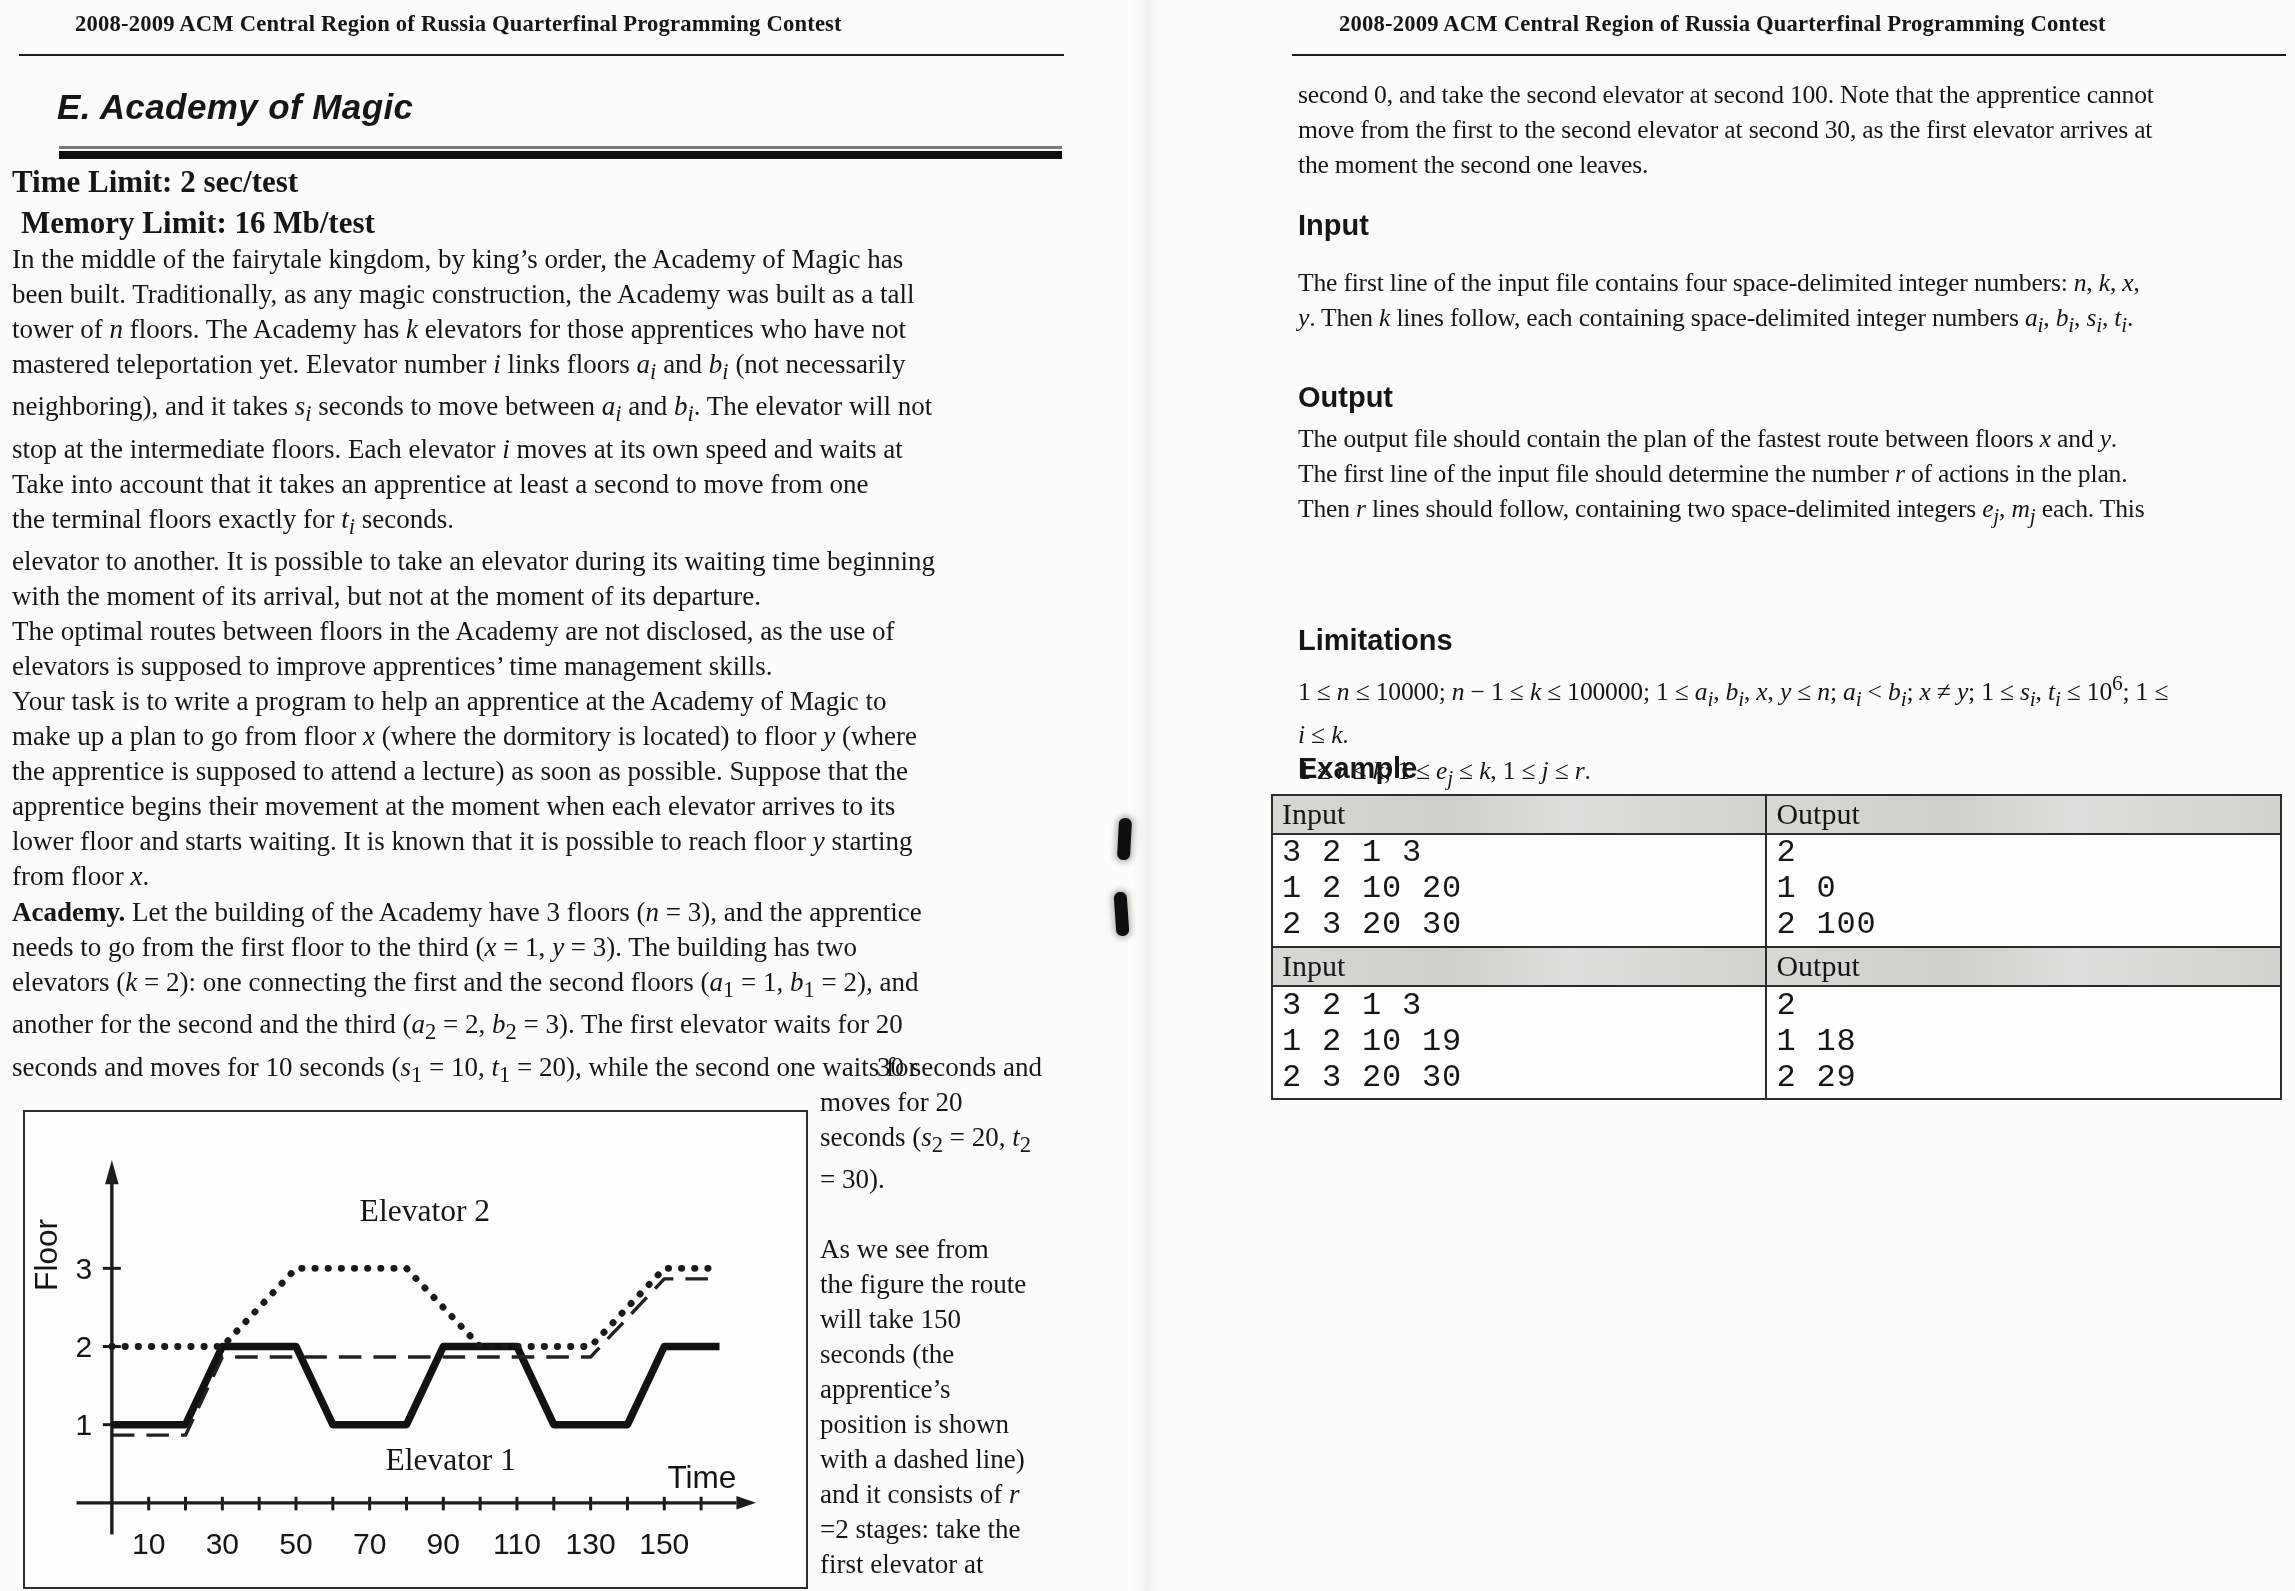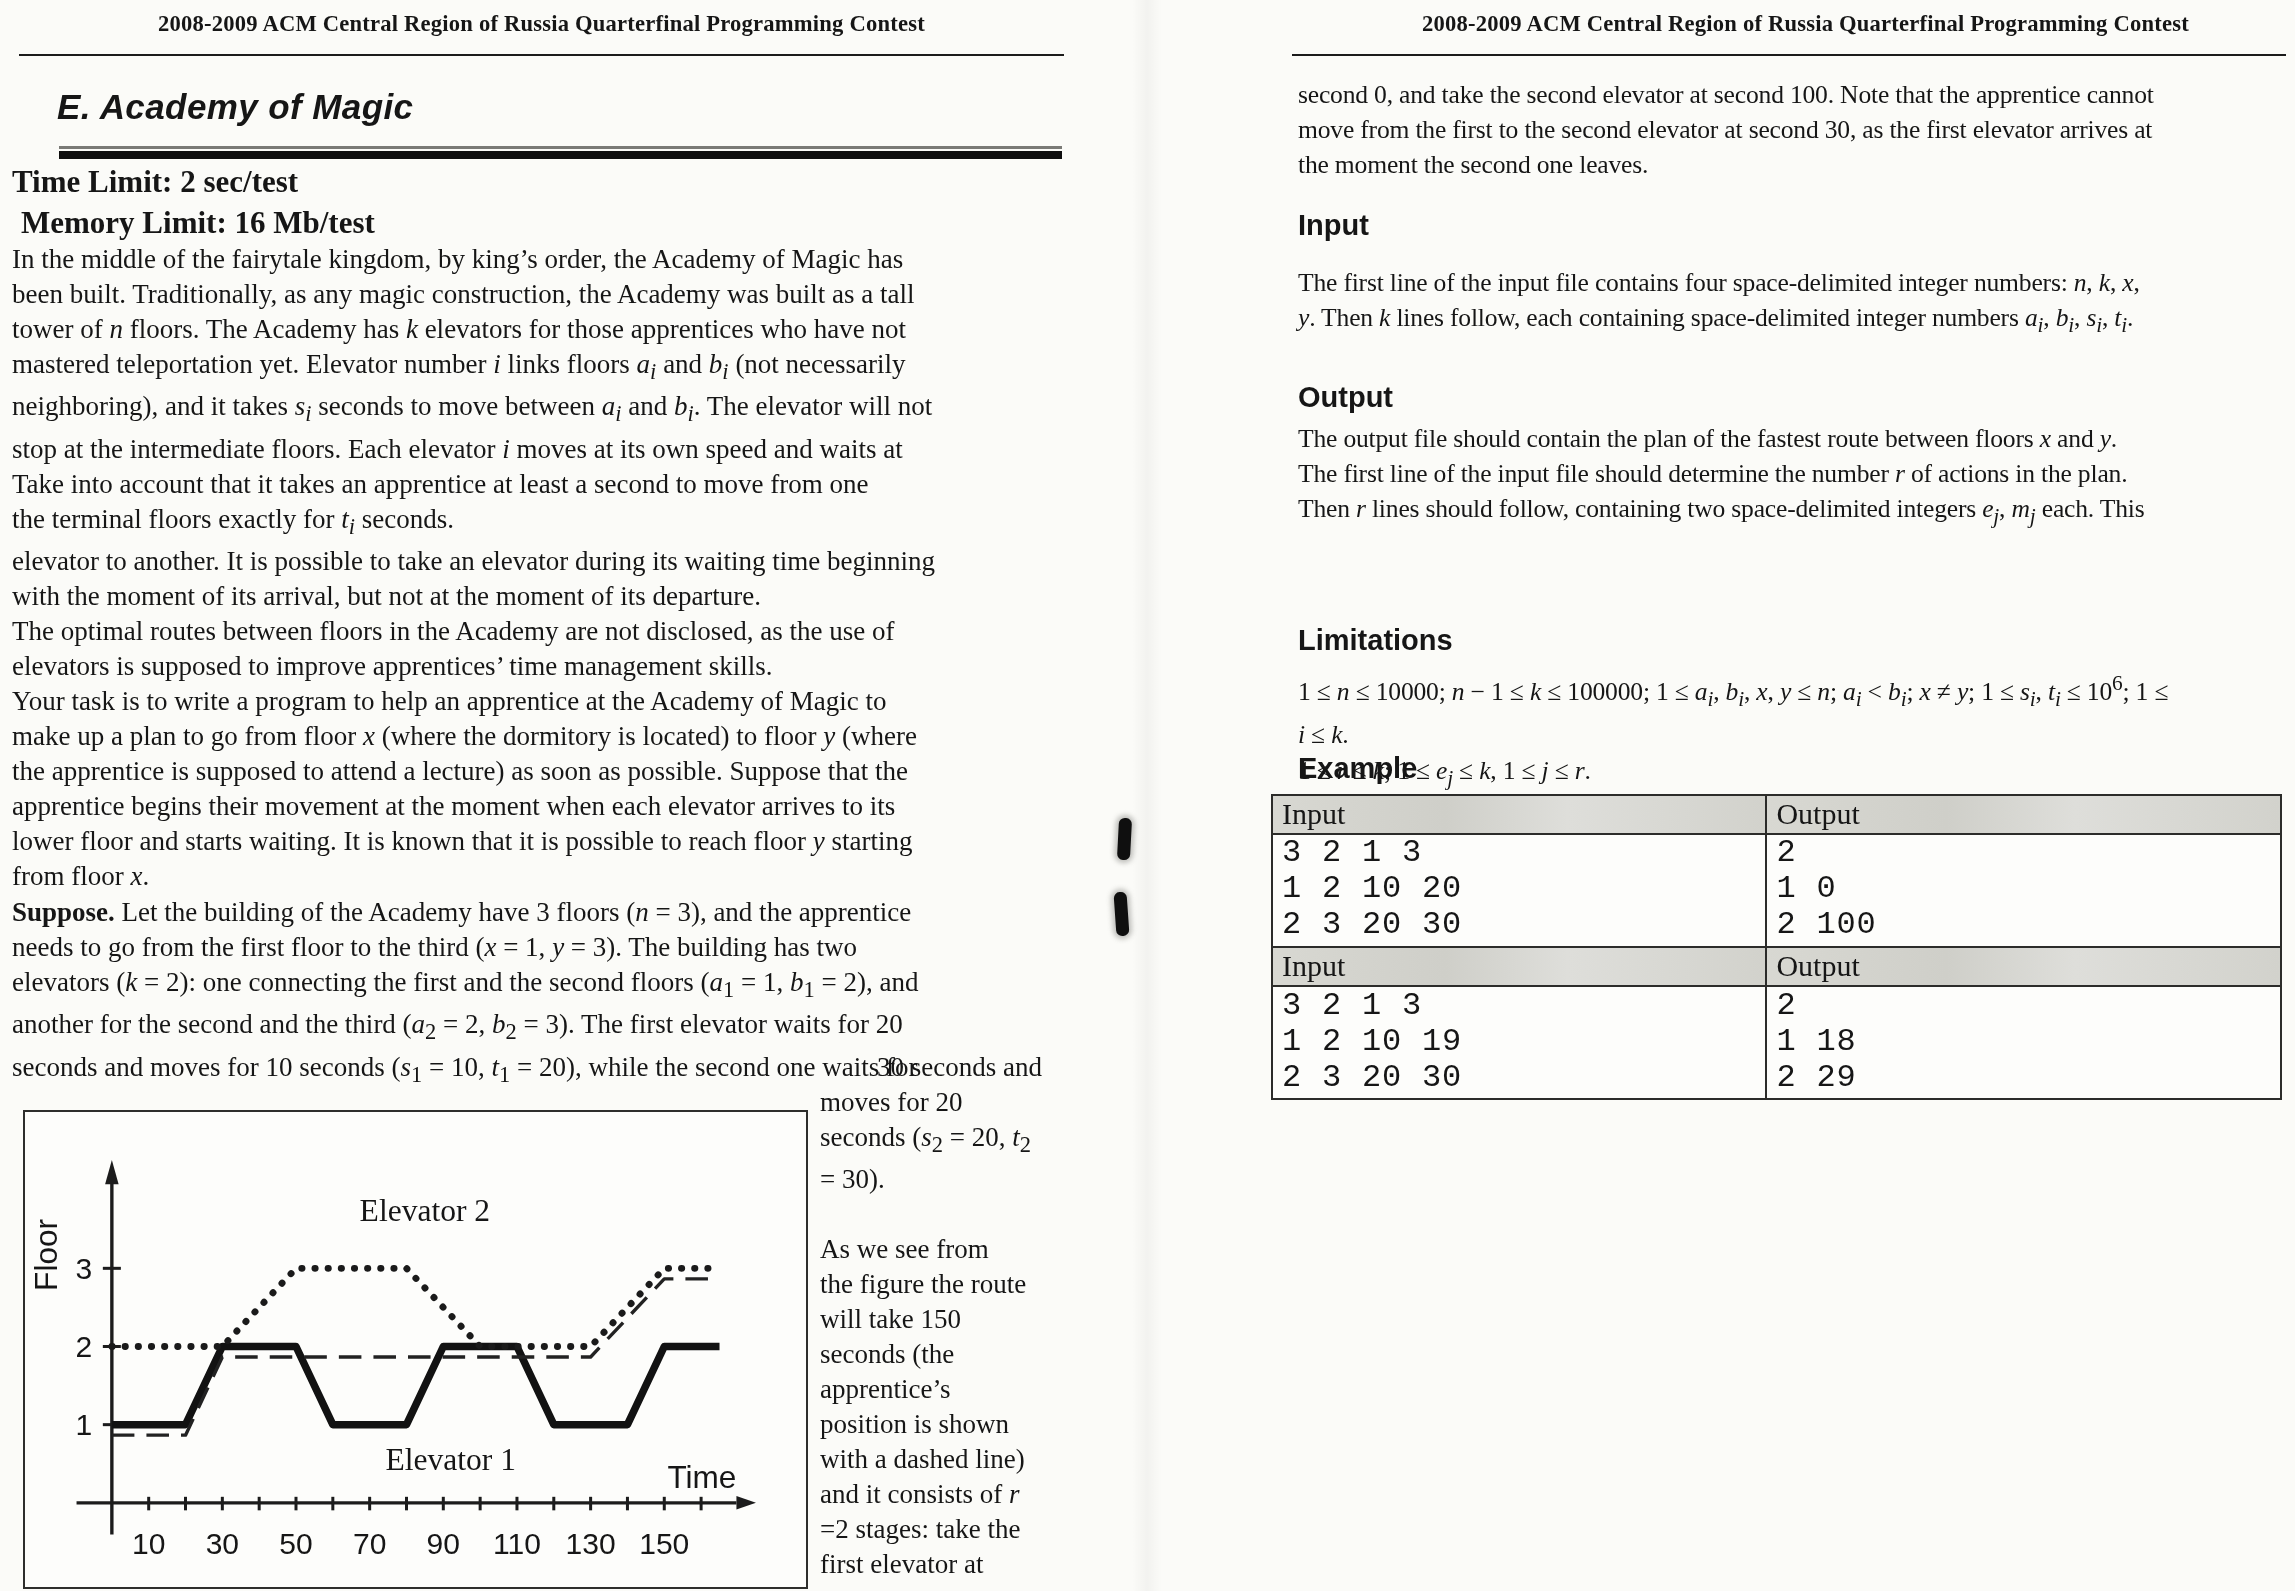--- a/index.html
+++ b/index.html
@@ -1,21 +1,21 @@
 <!DOCTYPE html>
 <html style="font-size:12px"><head>
 <meta charset="utf-8">
 <style>
   html,body{margin:0;padding:0;background:#e8e8e4;}
   .sheet{position:relative;width:2295px;height:1592px;background:#fbfbf8;overflow:hidden;
          font-family:"Liberation Serif",serif;color:#161616;}
   .abs{position:absolute;}
   .tline{white-space:nowrap;}
   
-  .pg-header{width:933px;text-align:center;font:700 22.6px "Liberation Serif",serif;letter-spacing:0.2px;}
+  .pg-header{width:933px;font:700 22.6px "Liberation Serif",serif;letter-spacing:0.2px;}
   .hrule{height:2.3px;background:#1b1b1b;}
   
   .title{font:italic 700 35px "Liberation Sans",sans-serif;letter-spacing:0.4px;}
   .title-rule .thin{height:3px;background:#7a7a76;margin-bottom:2.3px;}
   .title-rule .thick{height:7.5px;background:#0e0e0e;}
   .limit-line{font:700 31px "Liberation Serif",serif;line-height:41px;}
   .body-text{font:400 27px "Liberation Serif",serif;line-height:35px;}
   .side-text{font:400 27px "Liberation Serif",serif;line-height:35px;}
   .side-text .tline:first-child{padding-left:57px;}
   
@@ -77,21 +77,21 @@
       <div class="tline">elevators is supposed to improve apprentices’ time management skills.</div>
       <div class="tline">Your task is to write a program to help an apprentice at the Academy of Magic to</div>
       <div class="tline">make up a plan to go from floor <i>x</i> (where the dormitory is located) to floor <i>y</i> (where</div>
       <div class="tline">the apprentice is supposed to attend a lecture) as soon as possible. Suppose that the</div>
       <div class="tline">apprentice begins their movement at the moment when each elevator arrives to its</div>
       <div class="tline">lower floor and starts waiting. It is known that it is possible to reach floor <i>y</i> starting</div>
       <div class="tline">from floor <i>x</i>.</div>
     </div>
 
   <div class="abs body-text" style="left:12px;top:895px;width:1068px;">
-      <div class="tline"><b>Suppose.</b> Let the building of the Academy have 3 floors (<i>n</i> = 3), and the apprentice</div>
+      <div class="tline"><b>Academy.</b> Let the building of the Academy have 3 floors (<i>n</i> = 3), and the apprentice</div>
       <div class="tline">needs to go from the first floor to the third (<i>x</i> = 1, <i>y</i> = 3). The building has two</div>
       <div class="tline">elevators (<i>k</i> = 2): one connecting the first and the second floors (<i>a</i><sub>1</sub> = 1, <i>b</i><sub>1</sub> = 2), and</div>
       <div class="tline">another for the second and the third (<i>a</i><sub>2</sub> = 2, <i>b</i><sub>2</sub> = 3). The first elevator waits for 20</div>
       <div class="tline">seconds and moves for 10 seconds (<i>s</i><sub>1</sub> = 10, <i>t</i><sub>1</sub> = 20), while the second one waits for</div>
     </div>
 
   <div class="abs chart-box" style="left:22.6px;top:1110px;">
     <svg id="elevator-chart" viewBox="0 0 1038 632">
         <line x1="68" y1="520" x2="946" y2="520" class="ax"></line>
         <polygon points="946,511 946,529 972,520" class="axf"></polygon>

